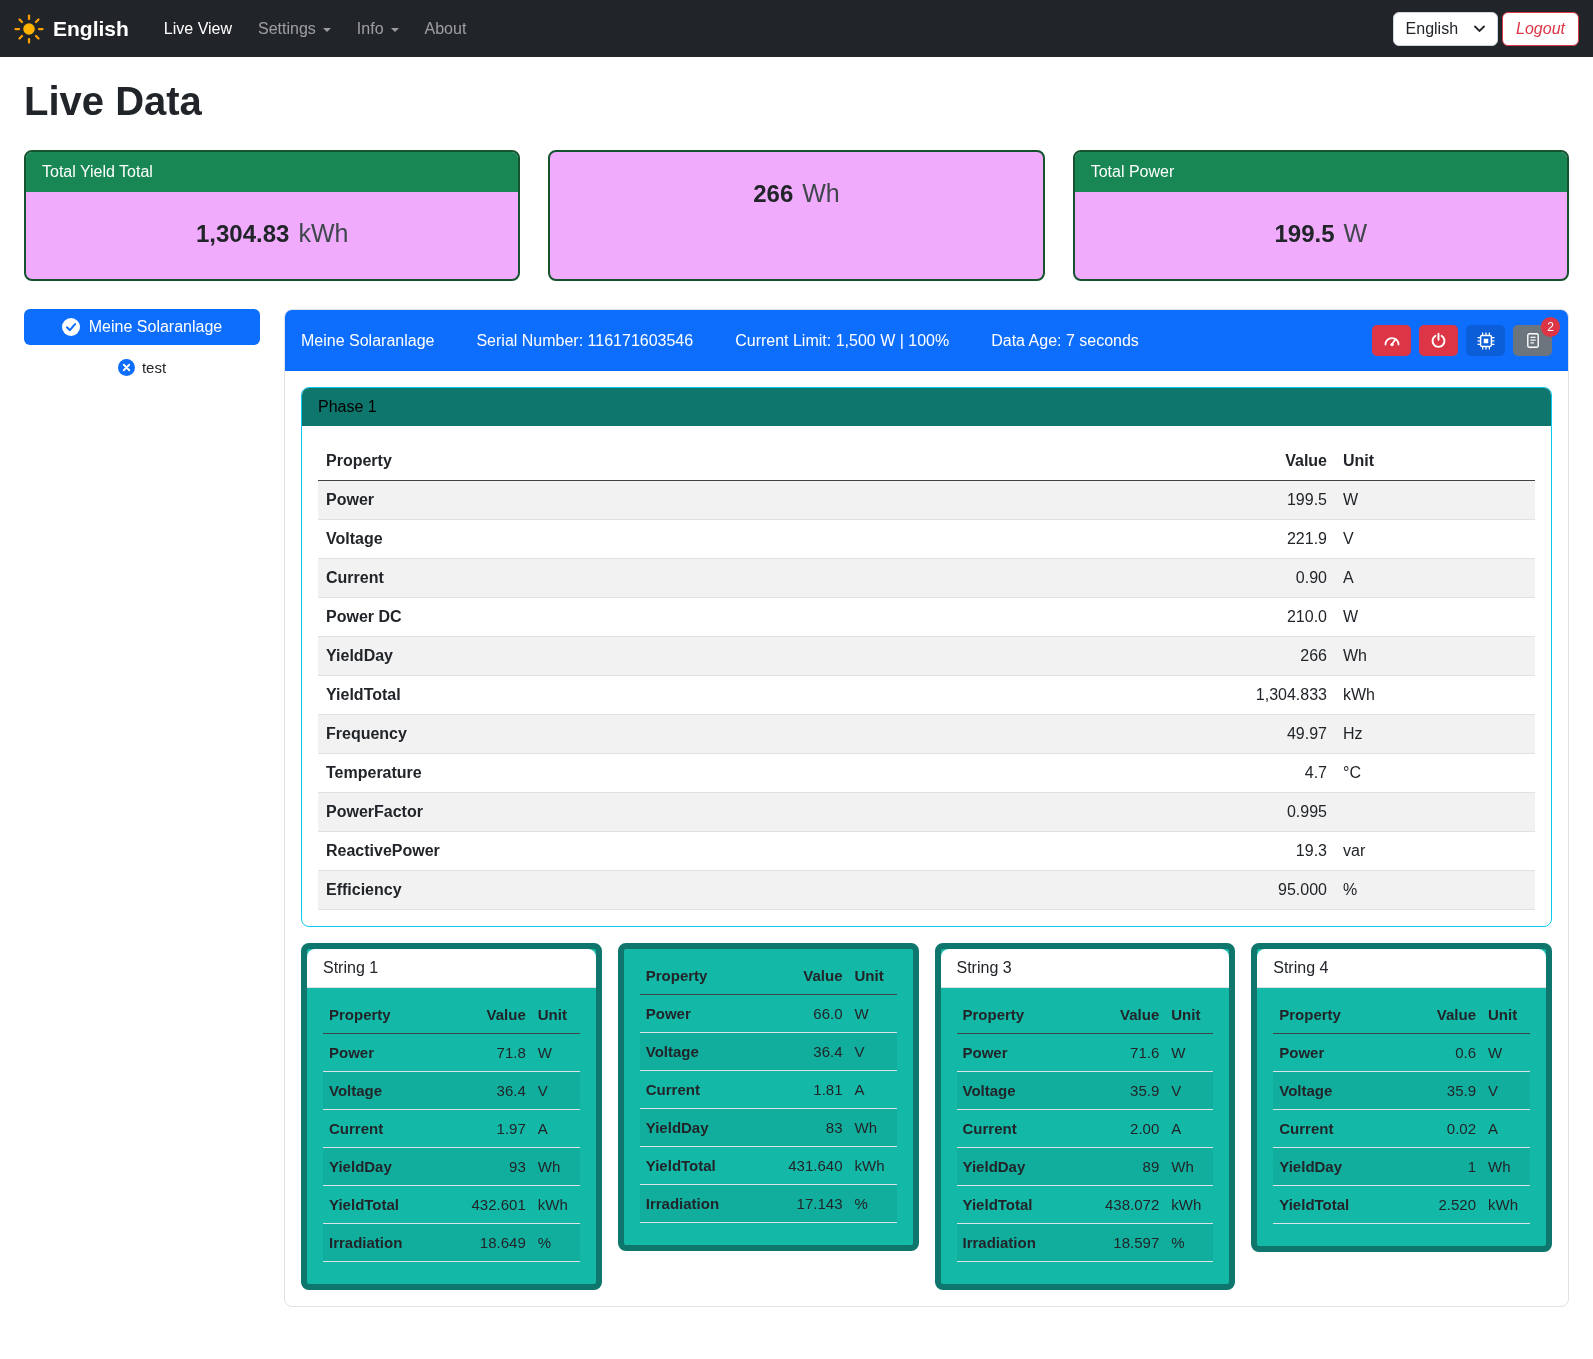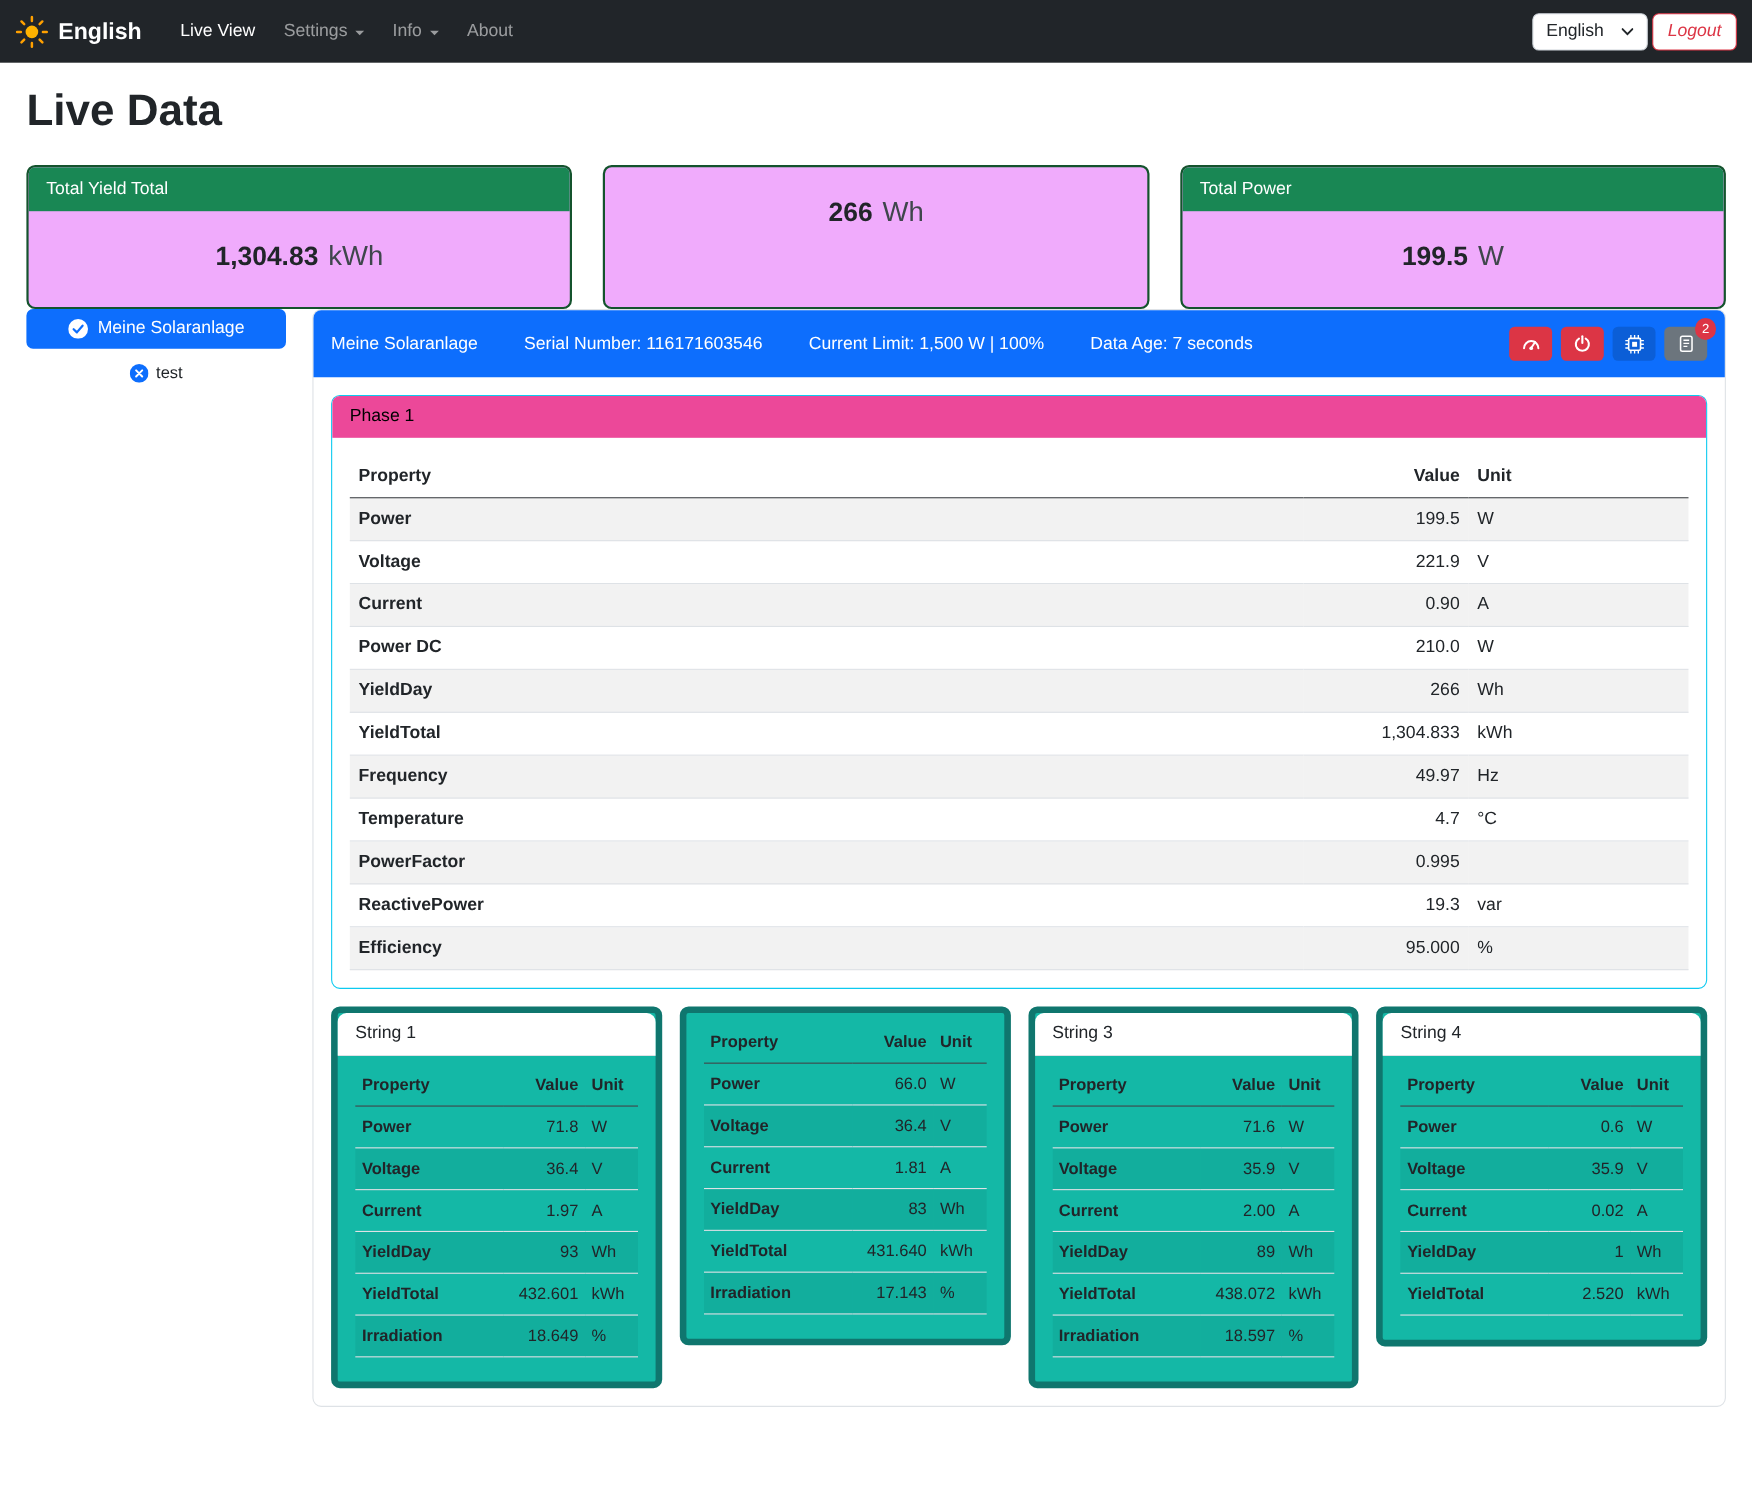--- a/index.html
+++ b/index.html
@@ -24,37 +24,37 @@
   .page { padding:4px 24px 28px; }
   .page-title { font-size:40px; font-weight:700; margin:18px 0 26px; }
   
   .summary-row { display:flex; gap:28px; }
   .summary-card { flex:1; border:2px solid #14532d; border-radius:8px; overflow:hidden; background:#f0abfc; }
   .summary-card-header { background:#198754; color:#fff; padding:11px 16px; font-size:16px; }
   .summary-card-body { display:flex; align-items:baseline; justify-content:center; padding:27px 16px 31px; }
   .summary-value { font-size:24px; font-weight:700; }
   .summary-unit { font-size:25px; margin-left:9px; color:#3f464c; font-weight:400; }
   
-  .main-row { display:flex; gap:24px; align-items:flex-start; }
+  .main-row { display:flex; margin-top:28px; gap:24px; align-items:flex-start; }
   .sidebar { width:236px; flex-shrink:0; }
   .inv-select-btn { width:100%; background:#0d6efd; color:#fff; border:none; border-radius:6px; padding:9px 12px; font-size:16px; display:flex; align-items:center; justify-content:center; gap:9px; cursor:pointer; font-family:inherit; }
   .inv-test { margin-top:14px; display:flex; align-items:center; justify-content:center; gap:7px; font-size:15px; color:#212529; cursor:pointer; }
   
   .inverter-card { flex:1; border:1px solid #dee2e6; border-radius:8px; background:#fff; }
   .inverter-header { background:#0d6efd; color:#fff; border-radius:7px 7px 0 0; display:flex; align-items:center; padding:0 16px; height:61px; font-size:16px; gap:42px; }
   .inv-actions { margin-left:auto; display:flex; gap:8px; }
   .icon-btn { position:relative; width:39px; height:31px; border:none; border-radius:5px; display:flex; align-items:center; justify-content:center; cursor:pointer; padding:0; }
   .icon-btn.danger { background:#dc3545; }
   .icon-btn.primary { background:#0b5ed7; }
   .icon-btn.secondary { background:#6c757d; }
   .badge { position:absolute; top:-8px; right:-8px; background:#dc3545; color:#fff; font-size:12px; line-height:1; padding:4px 6px; border-radius:10px; }
   .inverter-body { padding:16px; }
   
   .phase-card { border:1px solid #0dcaf0; border-radius:8px; overflow:hidden; }
-  .phase-header { background:#ec4899; color:#000; padding:10px 16px; font-size:16px; }
+  .phase-header { background:#0f766e; color:#000; padding:10px 16px; font-size:16px; }
   .phase-body { padding:16px; }
   
   table { width:100%; border-collapse:collapse; font-size:16px; }
   th, td { padding:10px 8px; text-align:left; }
   thead th { border-bottom:1px solid #404448; }
   tbody tr { border-bottom:1px solid #dee2e6; }
   .col-prop { font-weight:700; }
   th.col-val, td.col-val { text-align:right; }
   .phase-table th.col-val { width:150px; }
   .phase-table .col-unit { width:200px; }

